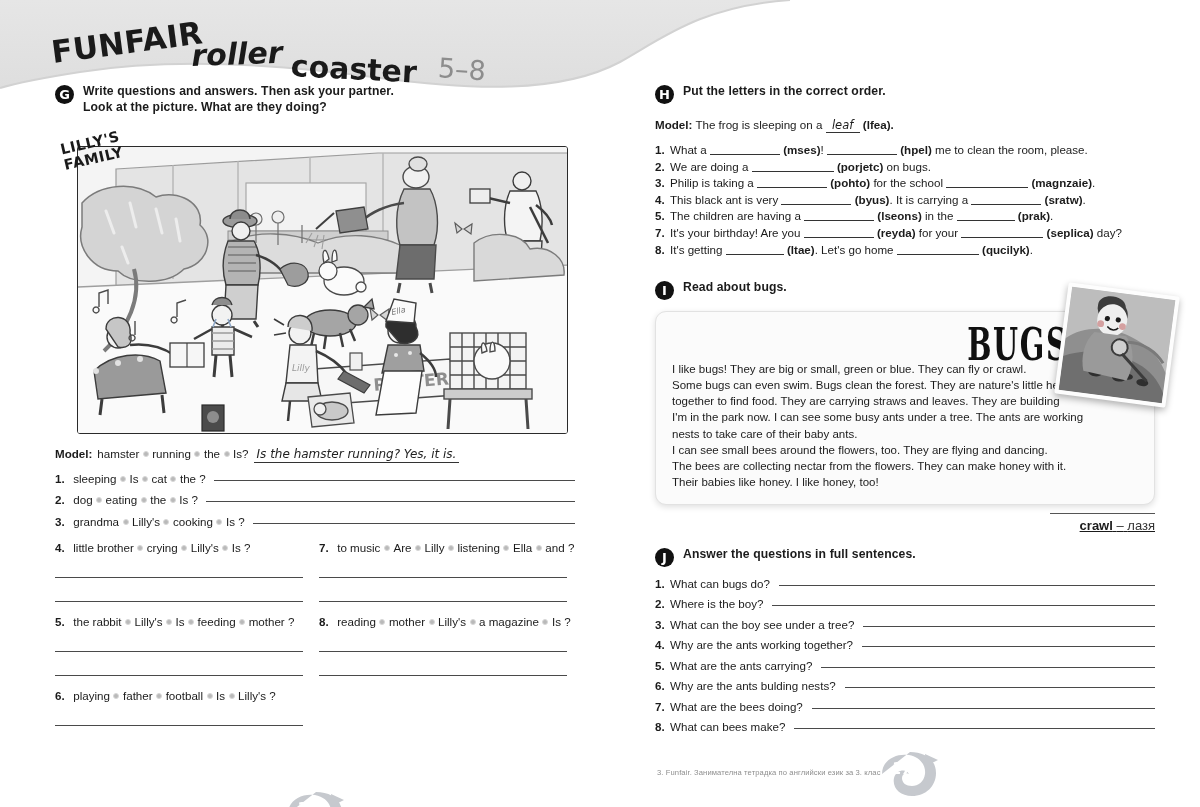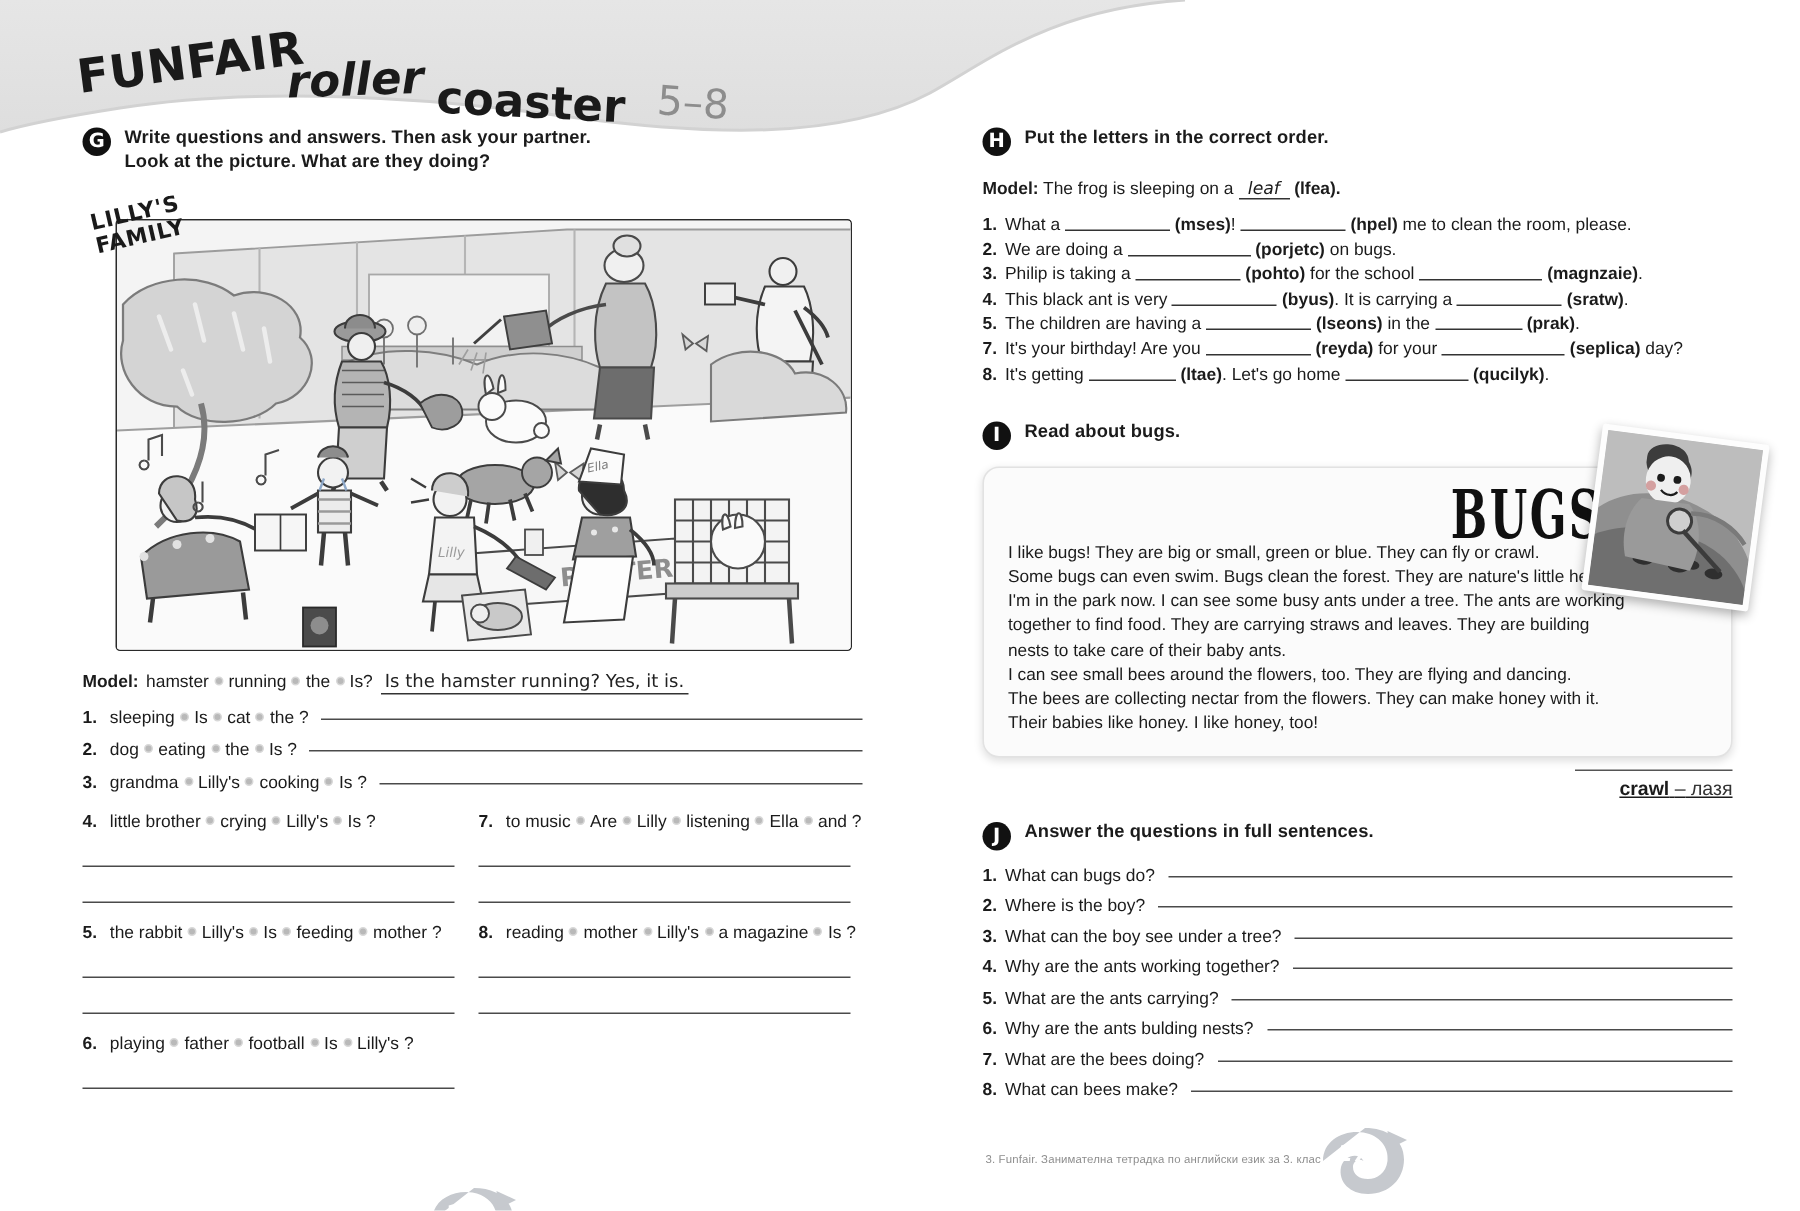--- a/index.html
+++ b/index.html
@@ -50,21 +50,21 @@
   .illus-label {
     position: absolute; left: 6px; top: 2px; width: 110px; z-index: 5;
     transform: rotate(-13deg); font-size: 14.5px; font-weight: 800; line-height: 16px;
     letter-spacing: .6px; color: #1a1a1a; font-family: "DejaVu Sans", sans-serif; text-align: left;
   }
 
   
   .model-row { margin-top: 13px; font-size: 11.6px; display: flex; align-items: baseline; gap: 5px; flex-wrap: nowrap;}
   .model-lbl { font-weight: 700; }
   .hand {
-    font-family: "DejaVu Sans", sans-serif; font-size: 12px; 
+    font-family: "DejaVu Sans", sans-serif; font-size: 12px; font-style: italic;
     border-bottom: 1px solid #333; padding: 0 3px 1px 3px; white-space: nowrap; color: #222;
   }
   .hand-sm { font-family: "DejaVu Sans", sans-serif; font-style: italic; font-size: 11.5px;
              border-bottom: 1px solid #333; padding: 0 4px; display:inline-block; min-width: 34px; text-align:center;}
   .item-num { font-weight: 700; display: inline-block; min-width: 15px; }
   .dot {
     display: inline-block; width: 6px; height: 6px; border-radius: 50%;
     background: #b9b9b9; border: 1.4px solid #d8d8d8; margin: 0 3.5px; vertical-align: 1px;
   }
   .rule { border-bottom: 1px solid #4a4a4a; height: 0; }
@@ -456,22 +456,22 @@
       <div class="badge">I</div>
       <div class="ex-title">Read about bugs.</div>
     </div>
 
     <div class="read-wrap">
       <div class="read-card">
         <div class="read-title">BUGS</div>
         <div class="read-text">
           <p>I like bugs! They are big or small, green or blue. They can fly or crawl.</p>
           <p>Some bugs can even swim. Bugs clean the forest. They are nature's little helpers.</p>
+          <p>together to find food. They are carrying straws and leaves. They are building</p>
           <p>I'm in the park now. I can see some busy ants under a tree. The ants are working</p>
-          <p>together to find food. They are carrying straws and leaves. They are building</p>
           <p>nests to take care of their baby ants.</p>
           <p>I can see small bees around the flowers, too. They are flying and dancing.</p>
           <p>The bees are collecting nectar from the flowers. They can make honey with it.</p>
           <p>Their babies like honey. I like honey, too!</p>
         </div>
       </div>
 
       <div class="photo">
         <svg width="104" height="104" viewBox="0 0 104 104">
           <rect width="104" height="104" fill="#bdbdbd"></rect>

